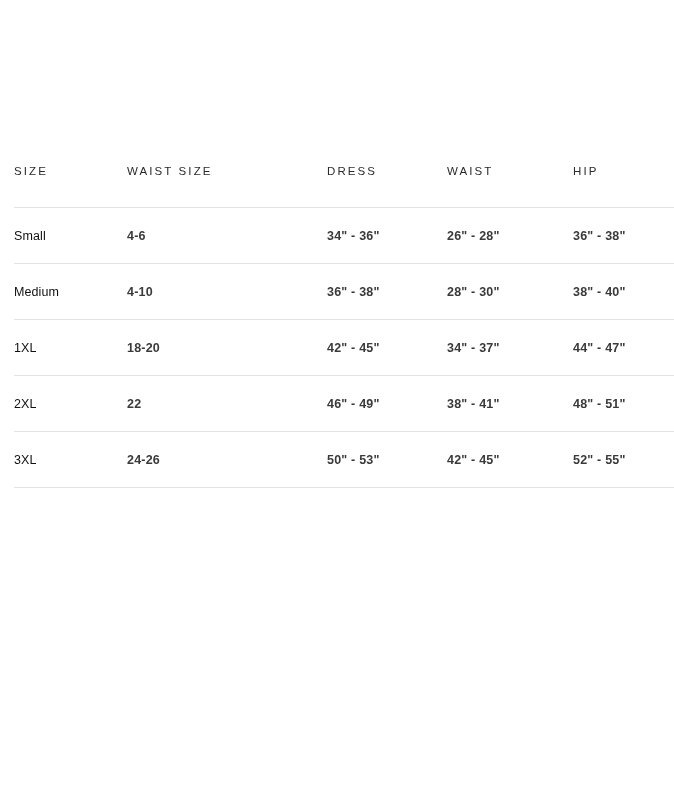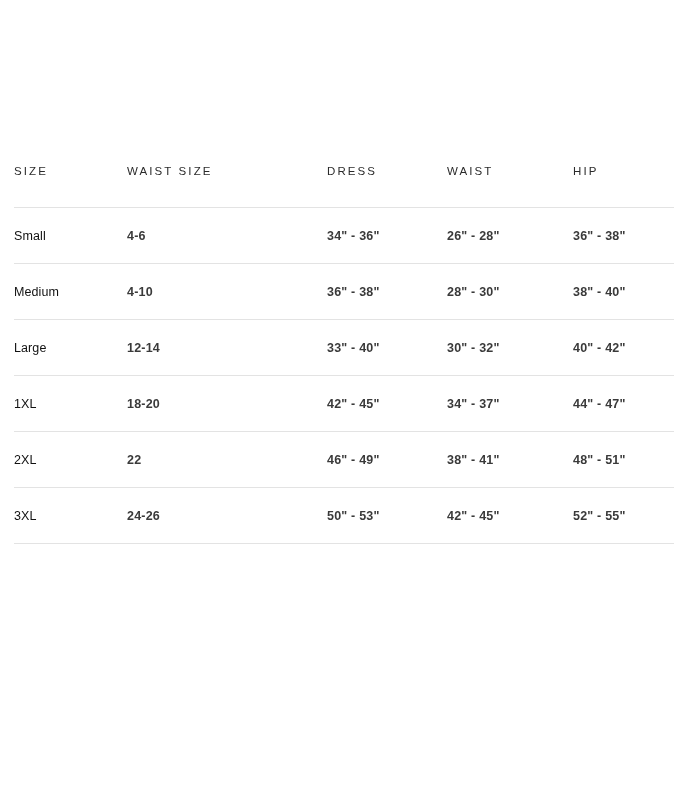--- a/index.html
+++ b/index.html
@@ -98,27 +98,20 @@
           <td>36" - 38"</td>
         </tr>
         <tr>
           <td class="label">Medium</td>
           <td>4-10</td>
           <td>36" - 38"</td>
           <td>28" - 30"</td>
           <td>38" - 40"</td>
         </tr>
         <tr>
-          <td class="label">Large</td>
-          <td>12-14</td>
-          <td>33" - 40"</td>
-          <td>30" - 32"</td>
-          <td>40" - 42"</td>
-        </tr>
-        <tr>
           <td class="label">1XL</td>
           <td>18-20</td>
           <td>42" - 45"</td>
           <td>34" - 37"</td>
           <td>44" - 47"</td>
         </tr>
         <tr>
           <td class="label">2XL</td>
           <td>22</td>
           <td>46" - 49"</td>

